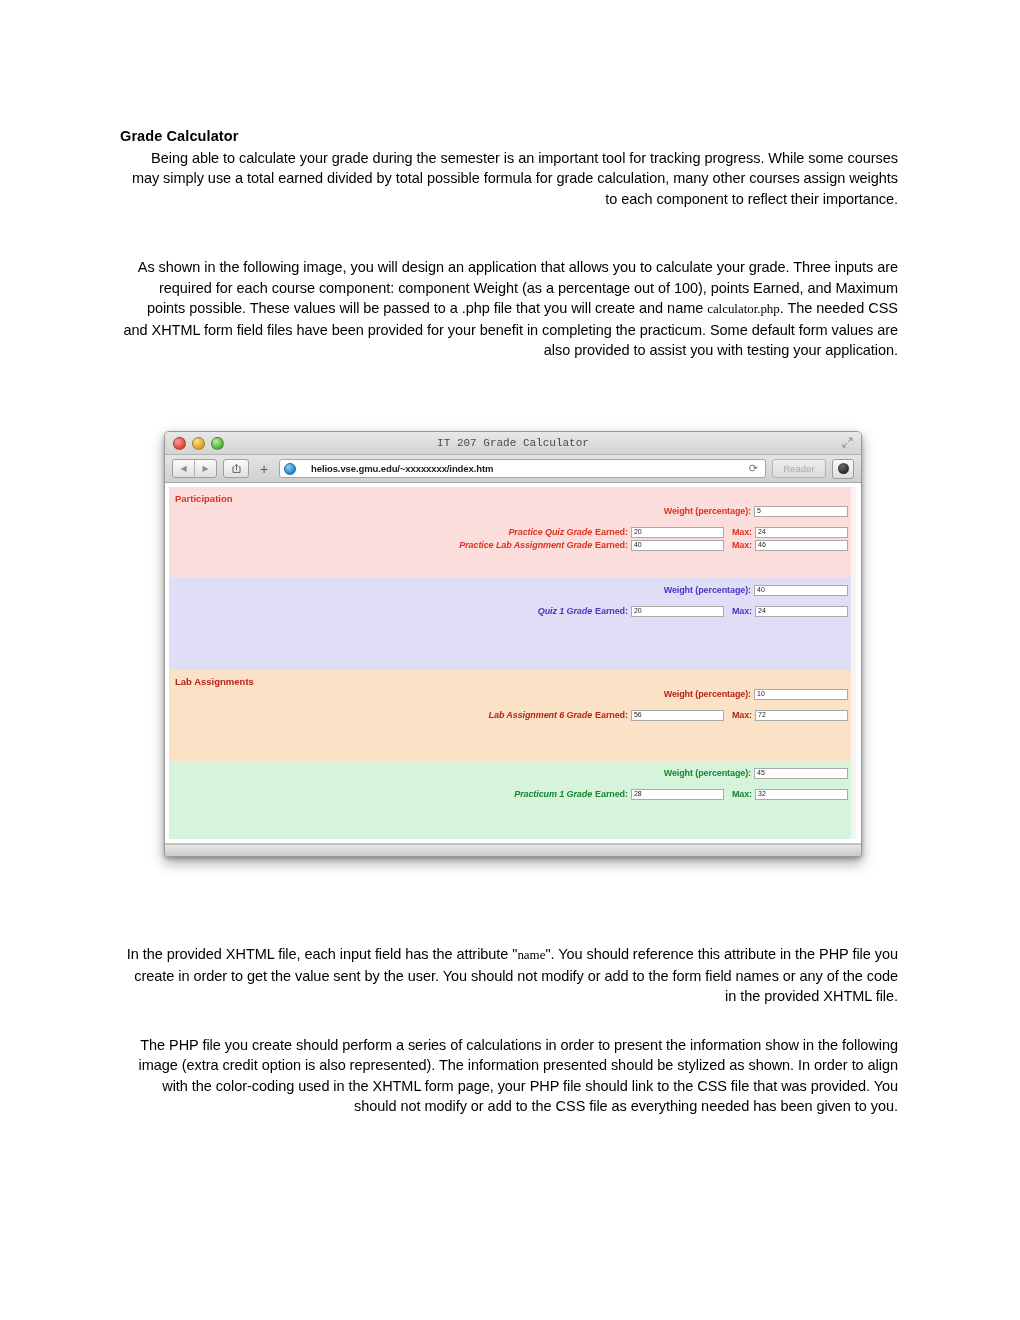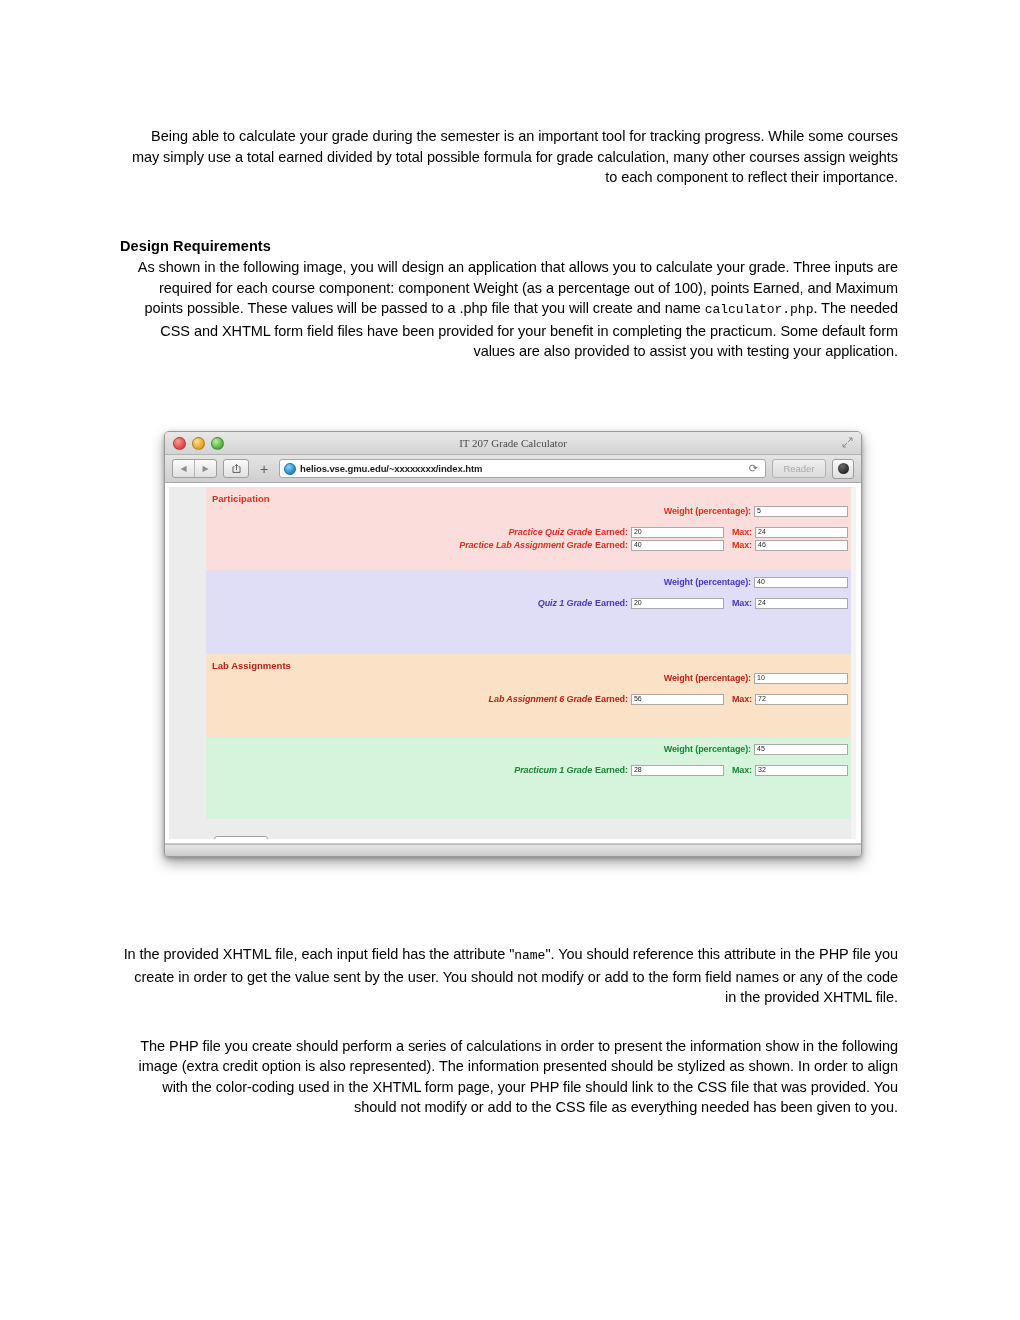--- a/index.html
+++ b/index.html
@@ -35,21 +35,21 @@
     line-height: 20.5px;
   }
   p.para {
     font-size: 14.5px;
     line-height: 20.5px;
     margin: 0;
     text-align: right;
     letter-spacing: -0.05px;
   }
   .mono {
-    font-family: Liberation Mono, monospace;
+    font-family: Liberation Serif, serif;
     font-size: 13px;
     margin-top: 30px;
   }
   .gap-lg { height: 48px; }
   .gap-md { height: 28px; }
 
   
   .browser-wrap {
     position: absolute;
     left: 164px;
@@ -86,21 +86,21 @@
   }
   .light.red    { background: radial-gradient(circle at 35% 30%, #ff9b94, #e0443e 70%); }
   .light.yellow { background: radial-gradient(circle at 35% 30%, #ffe08a, #dea123 70%); }
   .light.green  { background: radial-gradient(circle at 35% 30%, #b6f09b, #4fae3a 70%); }
   .win-title {
     position: absolute;
     left: 0; right: 0;
     text-align: center;
     font-size: 11px;
     color: #4a4a4a;
-    font-family: Liberation Serif, serif;
+    font-family: Liberation Mono, monospace;
     pointer-events: none;
   }
   .fullscreen-icon {
     position: absolute;
     right: 8px;
     top: 5px;
     width: 11px; height: 11px;
     color: #8a8a8a;
   }
   .toolbar {
@@ -145,21 +145,21 @@
   }
   .urlbar {
     flex: 1;
     height: 17px;
     background: #ffffff;
     border: 1px solid #a6a6a6;
     border-radius: 3px;
     display: flex;
     align-items: center;
     padding: 0 4px;
-    gap: 4px;
+    gap: 15px;
     min-width: 0;
   }
   .globe {
     width: 10px; height: 10px;
     border-radius: 50%;
     background: radial-gradient(circle at 35% 30%, #8fd2f7, #1c7fc4 75%);
     border: 1px solid #1a6ca8;
     flex: 0 0 auto;
   }
   .url-text {
@@ -208,23 +208,22 @@
     border-bottom: 1px solid #c9c9c9;
     overflow: hidden;
   }
   .content-scroll {
     position: absolute;
     left: 4px; right: 5px; top: 4px; bottom: 4px;
     background: #ececec;
     overflow: hidden;
   }
   .grp {
-    padding: 6px 0 8px 4px;
+    padding: 6px 0 16px 4px;
     position: relative;
-    margin-left: 37px;
   }
   .grp-bar {
     position: absolute;
     right: 0; top: 0; bottom: 0;
     width: 2px;
   }
   .grp.participation { background: #fbdedc; height: 69px; }
   .grp.participation .grp-bar { background: #e8736a; }
   .grp.quizzes { background: #e0ddf6; height: 70px; }
   .grp.quizzes .grp-bar { background: #7d6ee0; }
@@ -311,25 +310,25 @@
     background: #f4f4f4;
   }
 </style>
 </head>
 <body>
 
 <div class="page">
 
   <div class="doc-body">
 
+    <h2 class="section-heading">Grade Calculator</h2>
     <p class="para">Being able to calculate your grade during the semester is an important tool for tracking progress.  While some courses may simply use a total earned divided by total possible formula for grade calculation, many other courses assign weights to each component to reflect their importance.</p>
 
     <div class="gap-lg"></div>
 
-    <h2 class="section-heading">Design Requirements</h2>
     <p class="para"><span>As shown in the following image, you will design an application that allows you to calculate your grade. Three inputs are required for each course component: component Weight (as a percentage out of 100), points Earned, and Maximum points possible.  These values will be passed to a .php file that you will create and name </span><span class="mono">calculator.php</span><span>.  The needed CSS and XHTML form field files have been provided for your benefit in completing the practicum.  Some default form values are also provided to assist you with testing your application.</span></p>
   </div>
 
   <div class="browser-wrap">
     <div class="browser">
 
       <div class="titlebar">
         <div class="traffic">
           <div class="light red"></div>
           <div class="light yellow"></div>

